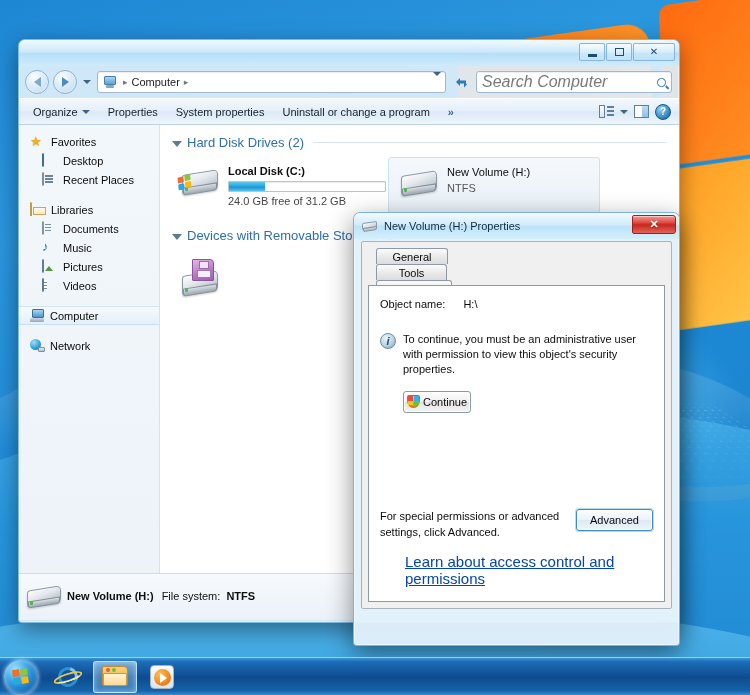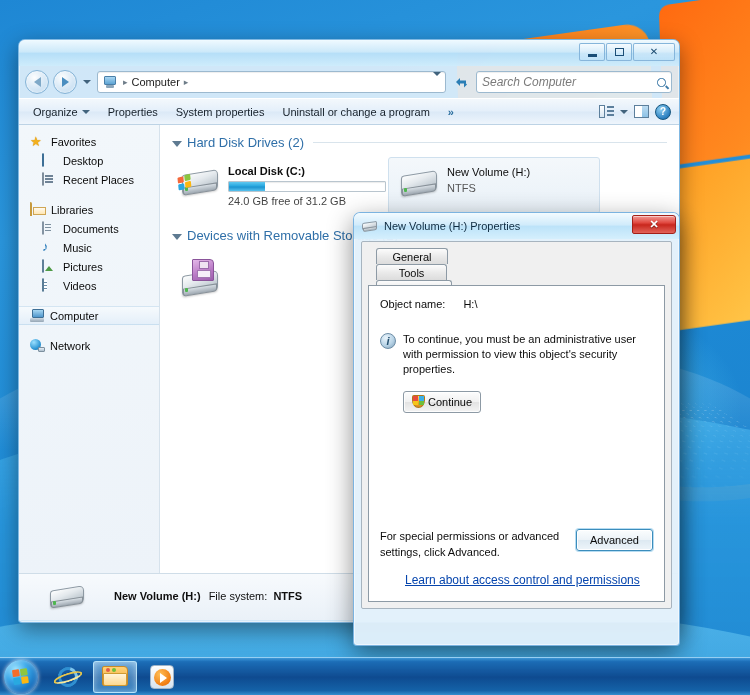--- a/index.html
+++ b/index.html
@@ -230,21 +230,21 @@
   #refresh-btn {
     width: 22px; height: 22px; flex: none; display:flex; align-items:center; justify-content:center;
     color:#2b6e9e; font-size: 13px; font-weight: bold;
   }
   #search-box {
     width: 196px; height: 22px; flex: none;
     background: #fff; border: 1px solid #9cb9cf; border-radius: 3px;
     display:flex; align-items:center; padding: 0 5px;
     box-shadow: inset 0 1px 1px rgba(0,0,0,0.07);
   }
-  #search-input-text { flex:1; font-size: 12px; color: #7a7a7a; font-style: italic; }
+  #search-input-text { flex:1; font-size: 16px; color: #7a7a7a; font-style: italic; }
   .mag {
     width: 9px; height: 9px; border: 1.6px solid #3f7ba8; border-radius: 50%;
     position: relative; flex: none; transform: rotate(-45deg);
   }
   .mag::after { content:''; position:absolute; left:3px; top:9px; width:1.6px; height:4px; background:#3f7ba8; }
 
   
   #cmd-bar {
     height: 27px;
     background: linear-gradient(180deg, #f3f8fc 0%, #e4effa 48%, #dbe9f7 52%, #eef5fc 100%);
@@ -377,21 +377,21 @@
     height: 100%; background: linear-gradient(180deg,#5fc8f0 0%, #27a8e0 45%, #1b93cf 55%, #56c2ee 100%);
   }
   .drive-sub { font-size: 11px; color: #454545; margin-top: 3px; white-space: nowrap; }
   .drive-sub2 { font-size: 11px; color: #555; }
 
   
   #status-bar {
     height: 47px;
     background: linear-gradient(180deg, #f7fafd 0%, #eaf1f8 100%);
     border-top: 1px solid #cfdde8;
-    display: flex; align-items: center; padding-left: 29px; gap: 26px;
+    display: flex; align-items: center; padding-left: 6px; gap: 2px;
   }
   .st-ico { width: 40px; height: 30px; position: relative; flex: none; }
   .st-text { line-height: 1.45; }
   .st-l1 { font-size: 11px; color: #0f0f0f; }
   .st-l1 b { font-weight: bold; }
   .st-l2 { font-size: 11px; color: #4a4a4a; }
 
   
   #props-dialog {
     position: absolute; left: 353px; top: 212px;
@@ -475,21 +475,21 @@
     width: 16px; height: 16px; border-radius: 50%; flex: none; margin-top: 1px;
     background: radial-gradient(circle at 35% 28%, #e9f4fb 0%, #b8d3e6 55%, #7d9fb8 100%);
     border: 1px solid #6d8da6;
     color: #25506f; font-size: 11px; font-style: italic; font-weight: bold;
     display: flex; align-items: center; justify-content: center; line-height: 1;
   }
   .info-text { font-size: 11px; color: #0c0c0c; line-height: 1.35; }
   .question-text { font-size: 11px; color: #0c0c0c; margin: 0 0 13px 23px; }
   #continue-btn {
     margin-left: 23px;
-    width: 78px; height: 22px;
+    width: 68px; height: 22px;
     background: linear-gradient(180deg,#fdfdfd 0%, #f1f1f1 48%, #e3e3e3 52%, #f4f4f4 100%);
     border: 1px solid #8d9aa5; border-radius: 3px;
     display: flex; align-items: center; justify-content: center; gap: 3px;
     font-size: 11px; color: #0a0a0a;
     box-shadow: inset 0 0 0 1px rgba(255,255,255,0.8);
   }
   .shield { width: 13px; height: 13px; position: relative; flex:none; }
   .shield .sh {
     position:absolute; inset:0;
     background: linear-gradient(180deg,#ffd257 0%,#f0a830 50%,#d98a1c 100%);
@@ -509,21 +509,21 @@
   #advanced-btn {
     width: 77px; height: 22px; flex: none;
     background: linear-gradient(180deg,#fbfdfe 0%, #ecf3f8 48%, #dde9f2 52%, #eef5fa 100%);
     border: 1px solid #3c8dbc; border-radius: 3px;
     display: flex; align-items: center; justify-content: center;
     font-size: 11px; color: #0a0a0a;
     box-shadow: 0 0 0 1px #b6dcf2, inset 0 0 0 1px rgba(255,255,255,0.9);
   }
   #perm-link {
     display: inline-block; margin-top: 13px;
-    font-size: 12px; color: #0645ad; text-decoration: underline; padding-left: 25px;
+    font-size: 15px; color: #0645ad; text-decoration: underline; padding-left: 25px;
   }
 
   #dlg-buttons {
     position: absolute; right: 9px; bottom: 7px;
     display: flex; gap: 9px;
   }
   .dlg-btn {
     width: 64px; height: 22px;
     background: linear-gradient(180deg,#fdfdfd 0%, #f1f1f1 48%, #e3e3e3 52%, #f4f4f4 100%);
     border: 1px solid #8d9aa5; border-radius: 3px;

